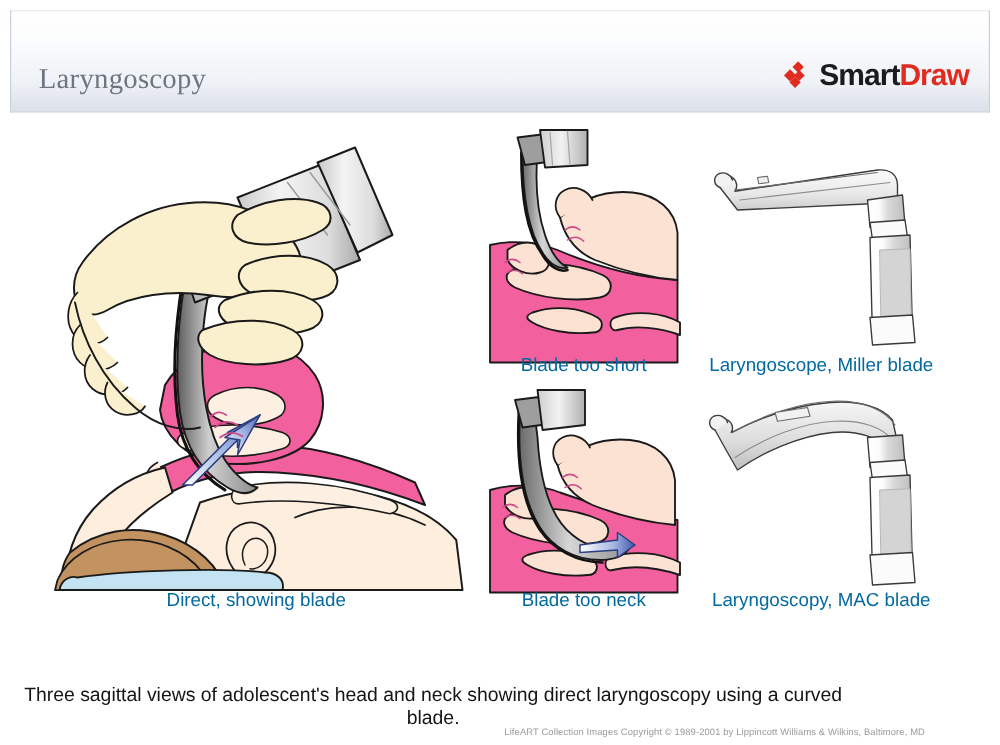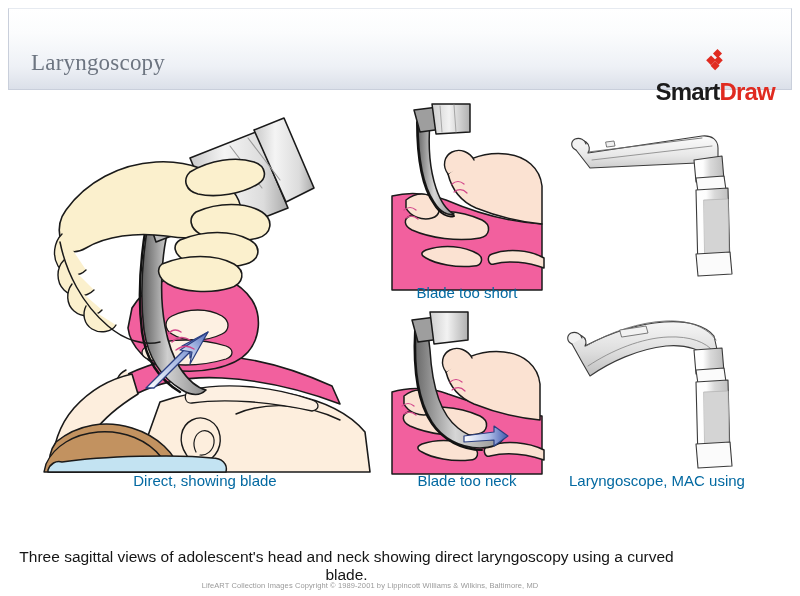--- a/index.html
+++ b/index.html
@@ -39,21 +39,20 @@
     letter-spacing: 0.2px;
     white-space: nowrap;
   }
   #brand-logo {
     position: absolute;
     right: 16px;
     top: 40px;
     display: flex;
     align-items: center;
     gap: 7px;
-    flex-direction: column;
   }
   #brand-diamonds { width: 24px; height: 24px; display: block; }
   .brand-text {
     font-family: "Liberation Sans", sans-serif;
     font-size: 24px;
     font-weight: bold;
     letter-spacing: -0.8px;
     line-height: 1;
   }
   .brand-smart { color: #1b1b1b; }
@@ -108,21 +107,21 @@
     text-align: center;
     font-family: "Liberation Sans", sans-serif;
     font-size: 15.5px;
     color: #151515;
   }
   #copyright-line {
     position: absolute;
     left: 0;
     top: 581px;
     width: 740px;
-    text-align: center;
+    text-align: right;
     font-family: "Liberation Sans", sans-serif;
     font-size: 7.5px;
     color: #9a9a9a;
     letter-spacing: 0.1px;
   }
 </style>
 </head>
 <body>
 
 <div id="header-bar">
@@ -389,20 +388,21 @@
         <path d="M134 56 L162 54 L164 68 L136 70 Z" fill="#fbfbfb"></path>
 
         <path d="M134 68 L166 66 L168 146 L136 148 Z" fill="url(#millerHandleGrad)"></path>
 
         <path d="M142 78 L166 77 L167 132 L143 134 Z" fill="#d4d4d4" stroke="#b5b5b5" stroke-width="0.8"></path>
 
         <path d="M134 132 L168 130 L170 152 L136 154 Z" fill="#fbfbfb"></path>
       </g>
     </svg>
   </div>
+  <div class="panel-caption" id="caption-miller">Laryngoscope, Miller blade</div>
 
   <div class="panel" id="panel-mac">
     <svg class="art" viewBox="0 0 190 162">
       <defs>
         <linearGradient id="macHandleGrad" x1="0" y1="0" x2="1" y2="0">
           <stop offset="0%" stop-color="#ffffff"></stop>
           <stop offset="30%" stop-color="#fdfdfd"></stop>
           <stop offset="55%" stop-color="#d9d9d9"></stop>
           <stop offset="100%" stop-color="#bdbdbd"></stop>
         </linearGradient>
@@ -431,18 +431,18 @@
         <path d="M134 60 L162 58 L164 72 L136 74 Z" fill="#fbfbfb"></path>
 
         <path d="M134 72 L166 70 L168 148 L136 150 Z" fill="url(#macHandleGrad)"></path>
 
         <path d="M142 82 L166 81 L167 134 L143 136 Z" fill="#d4d4d4" stroke="#b5b5b5" stroke-width="0.8"></path>
 
         <path d="M134 134 L168 132 L170 156 L136 158 Z" fill="#fbfbfb"></path>
       </g>
     </svg>
   </div>
-  <div class="panel-caption" id="caption-mac">Laryngoscope, MAC using</div>
+  <div class="panel-caption" id="caption-mac">Laryngoscopy, MAC blade</div>
 
 </div>
 
 <div id="footer-caption">Three sagittal views of adolescent's head and neck showing direct laryngoscopy using a curved blade.</div>
 <div id="copyright-line">LifeART Collection Images Copyright © 1989-2001 by Lippincott Williams &amp; Wilkins, Baltimore, MD</div>
 
 </body></html>

